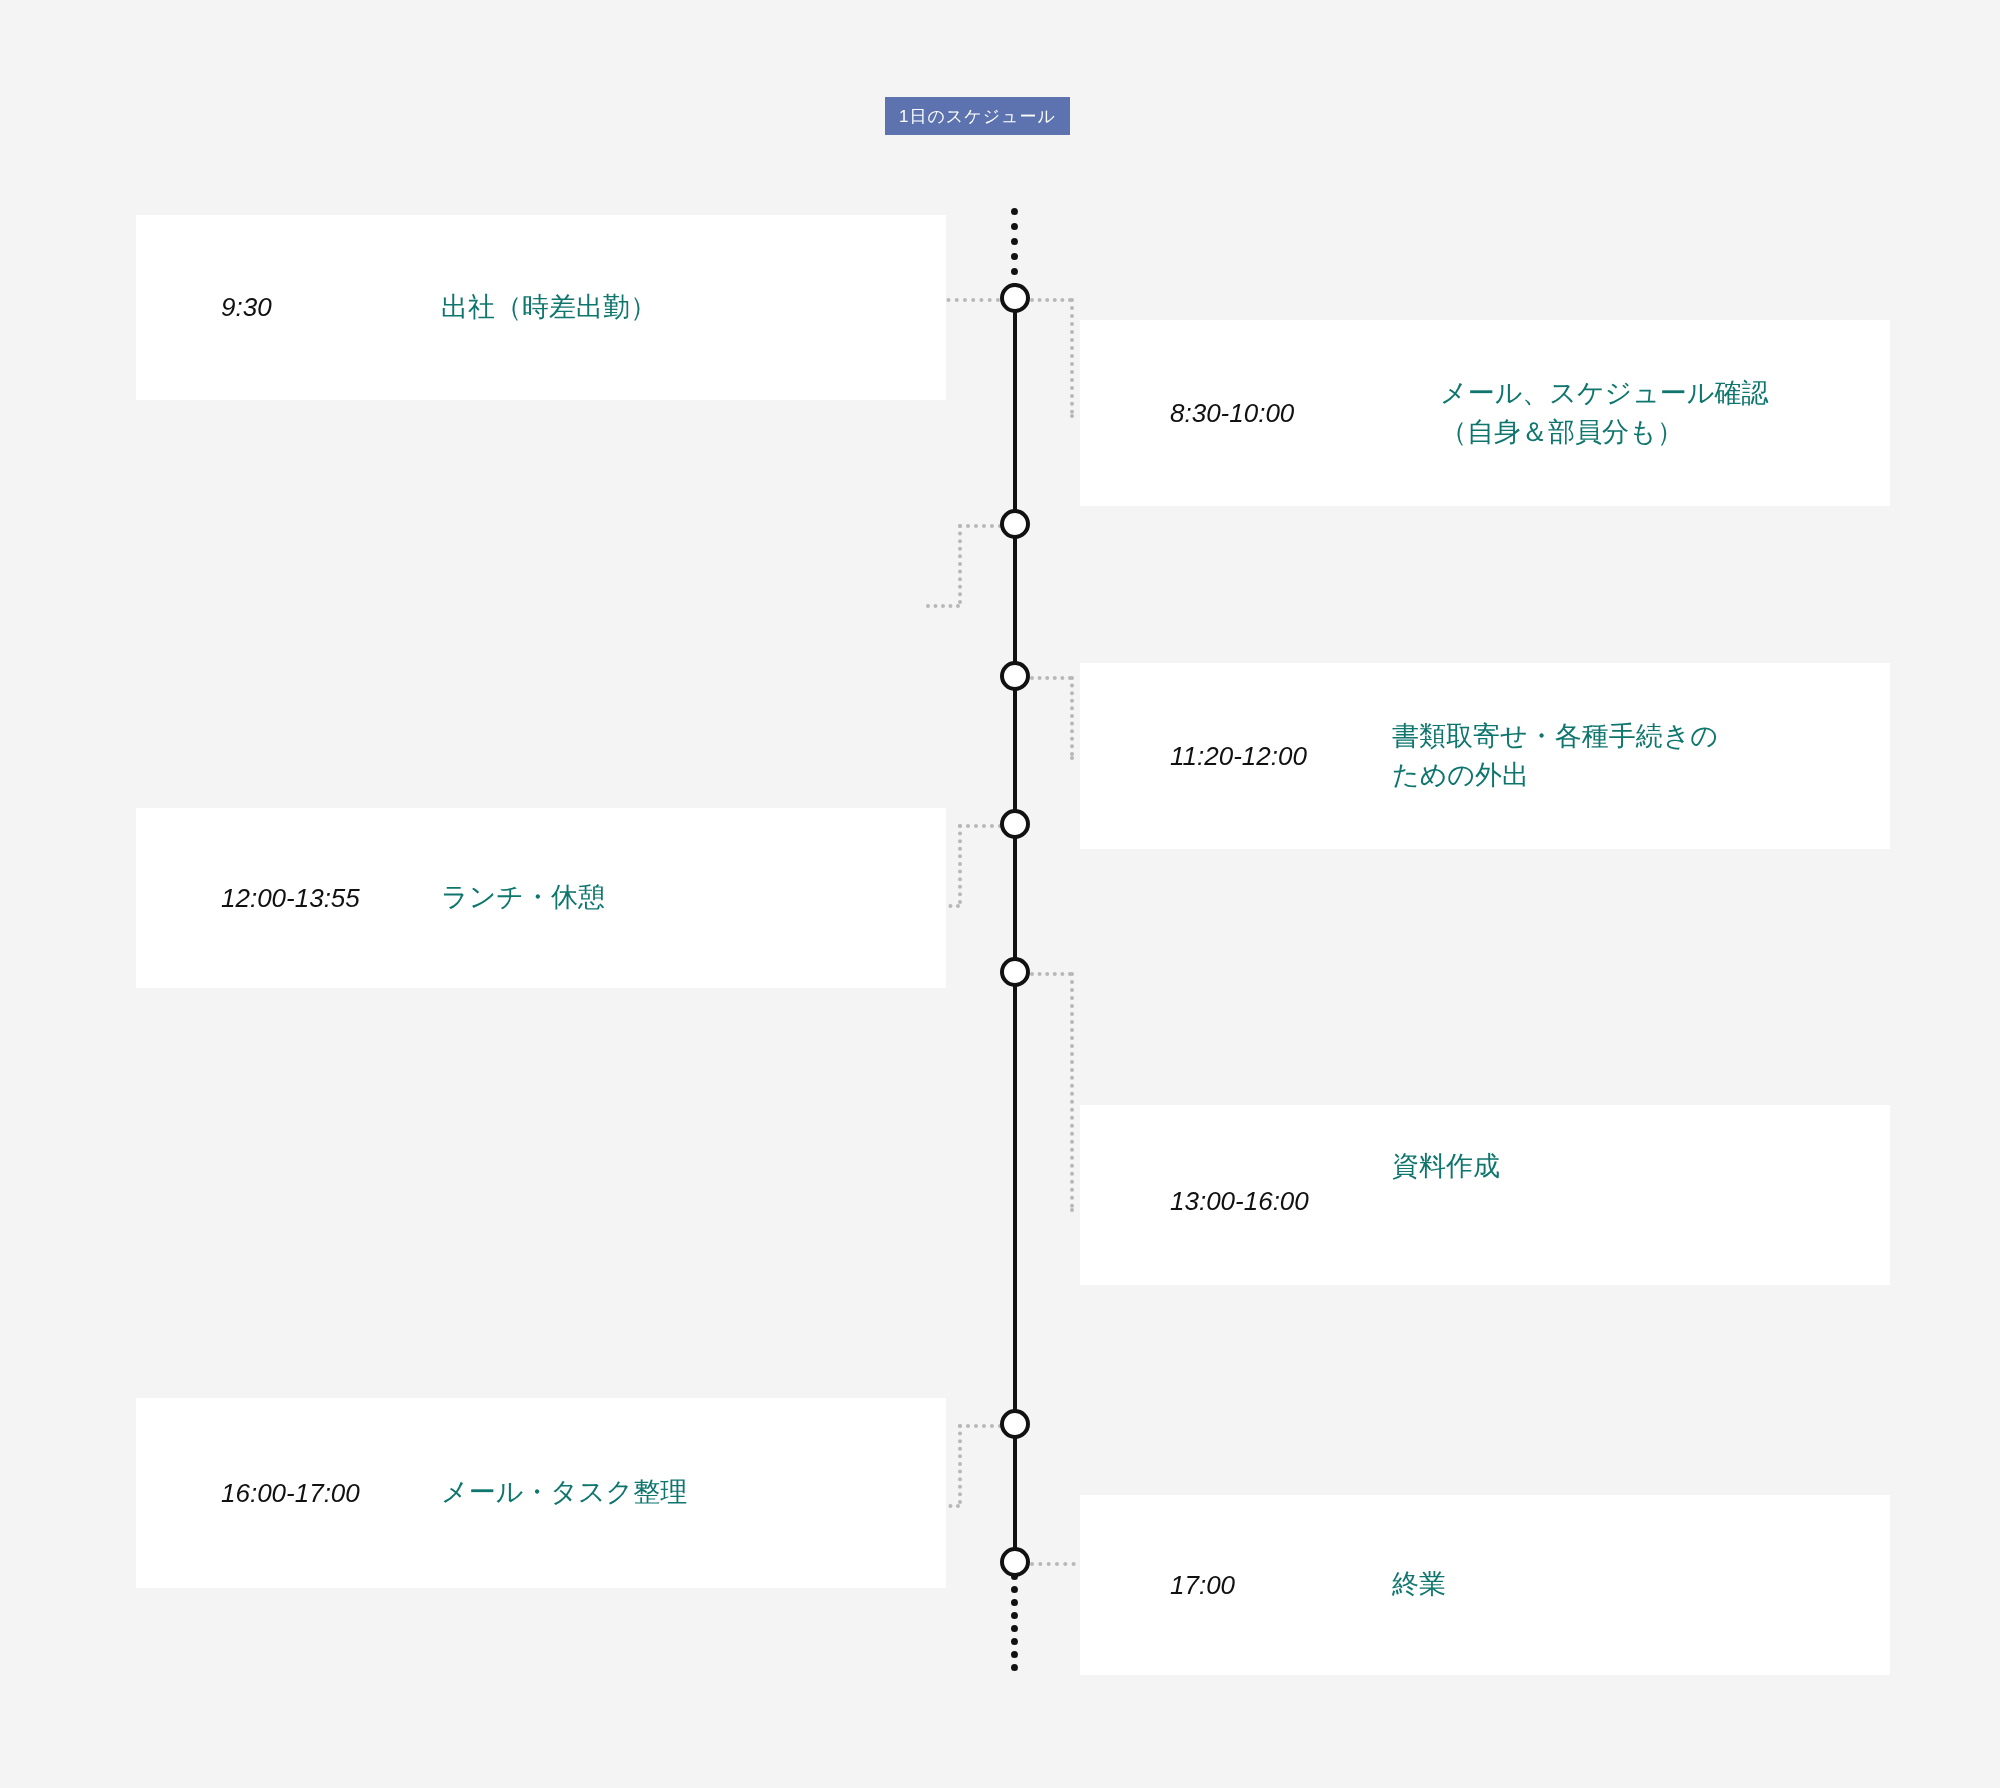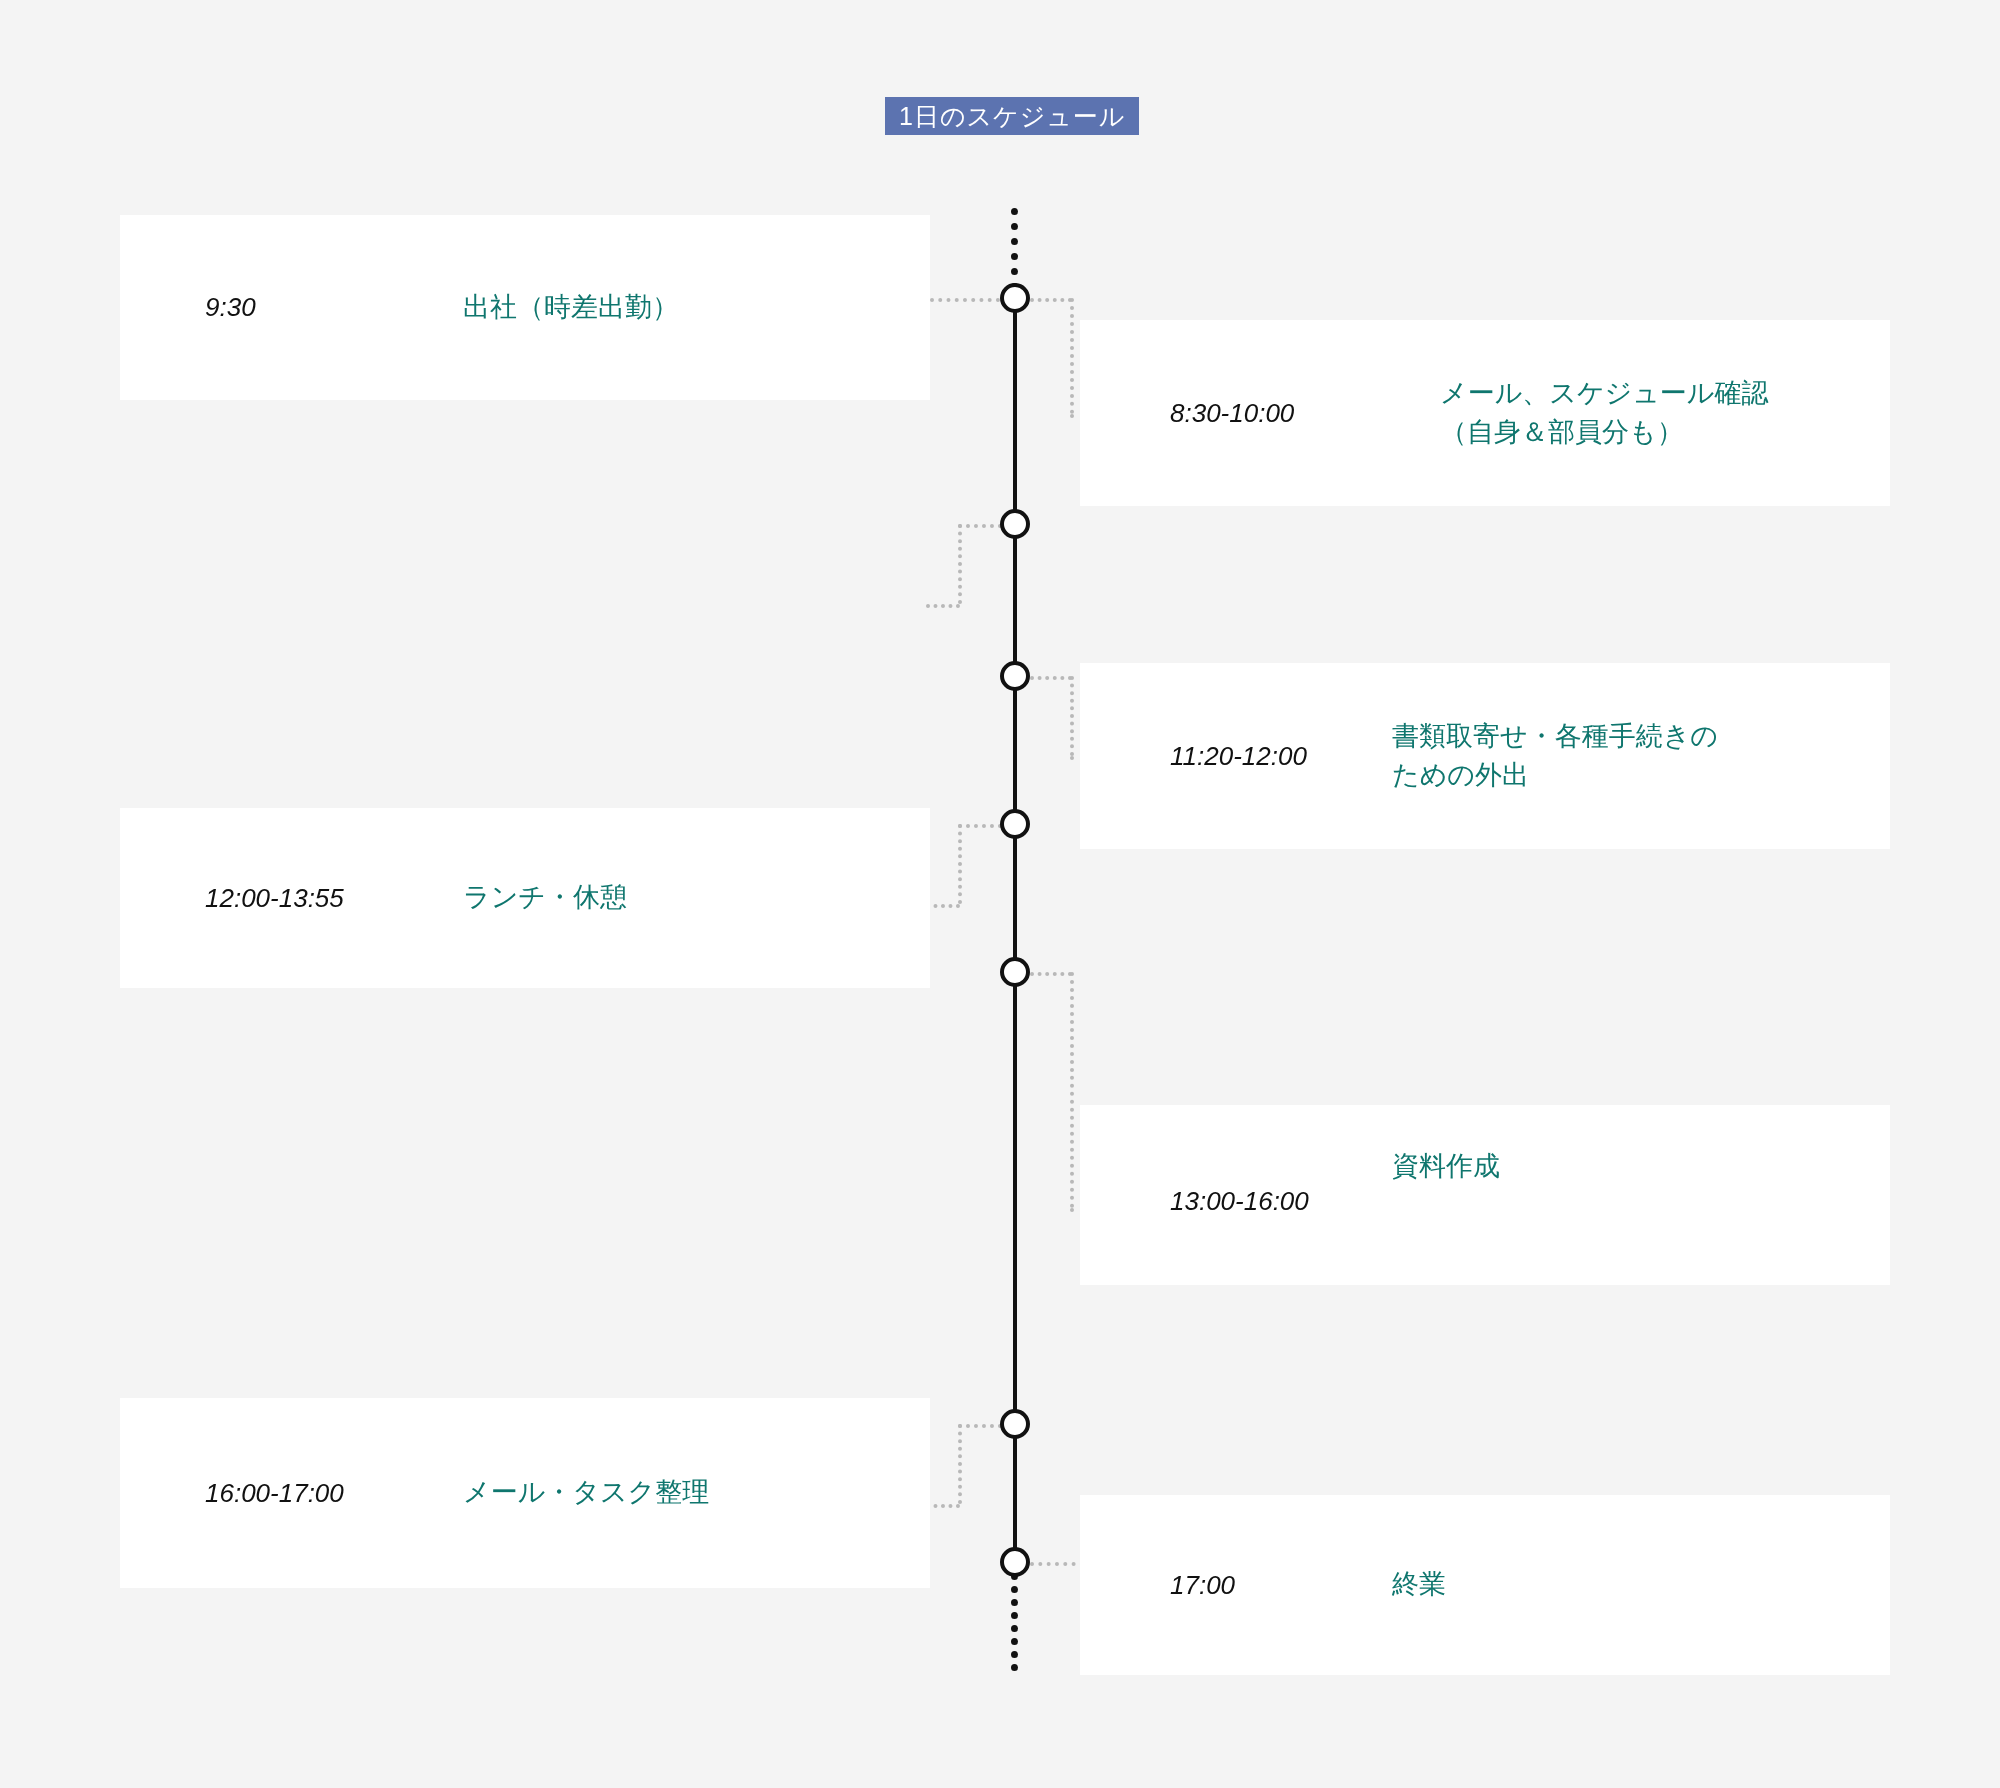--- a/index.html
+++ b/index.html
@@ -24,21 +24,21 @@
 
   
   .title-banner {
     position: absolute;
     left: 885px;
     top: 97px;
     height: 38px;
     padding: 0 14px;
     background: #5c73b0;
     color: #ffffff;
-    font-size: 25px;
+    font-size: 17px;
     letter-spacing: 1px;
     display: flex;
     align-items: center;
     justify-content: center;
     white-space: nowrap;
     box-sizing: border-box;
   }
 
   
   .axis-line {
@@ -81,21 +81,21 @@
 
   
   .card {
     position: absolute;
     background: #ffffff;
     display: flex;
     align-items: center;
     box-sizing: border-box;
     z-index: 3;
   }
-  .card.left  { left: 120px;  width: 810px; gap: 38px; }
+  .card.left  { left: 136px;  width: 810px; }
   .card.right { left: 1080px; width: 810px; }
 
   .card-time {
     font-style: italic;
     font-size: 26px;
     color: #111111;
     white-space: nowrap;
     flex: 0 0 auto;
   }
   .card.left .card-time  { margin-left: 85px; width: 210px; }

